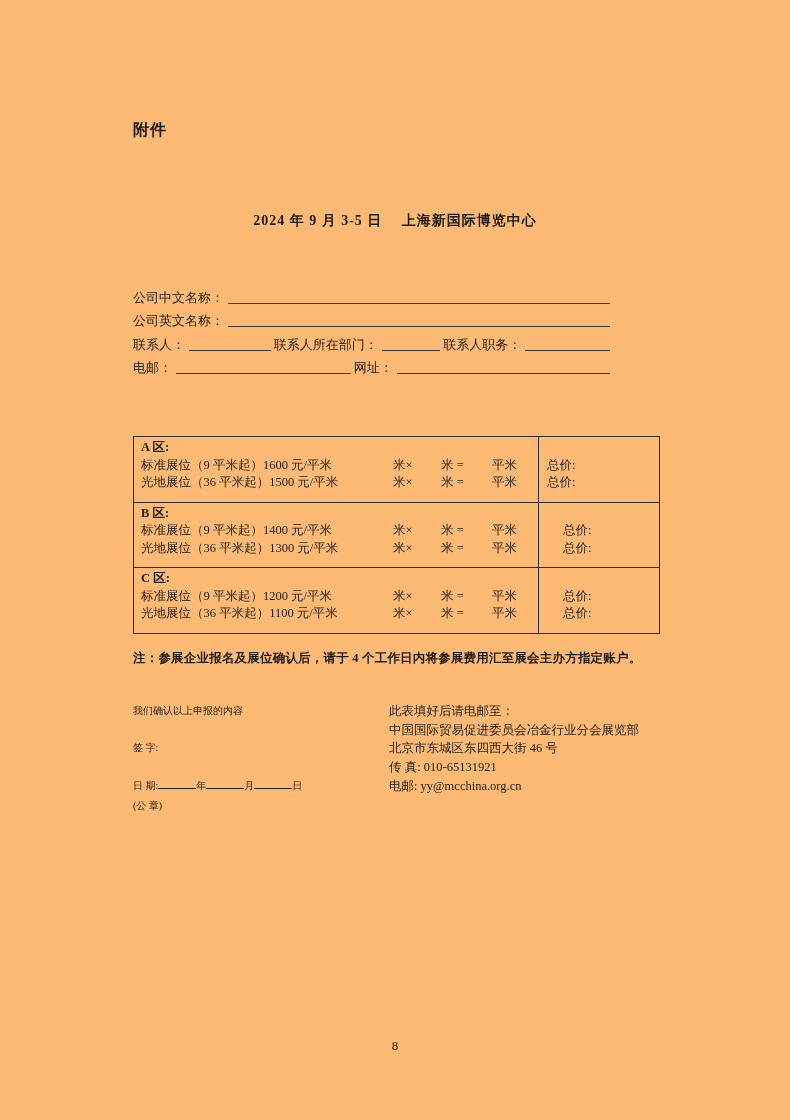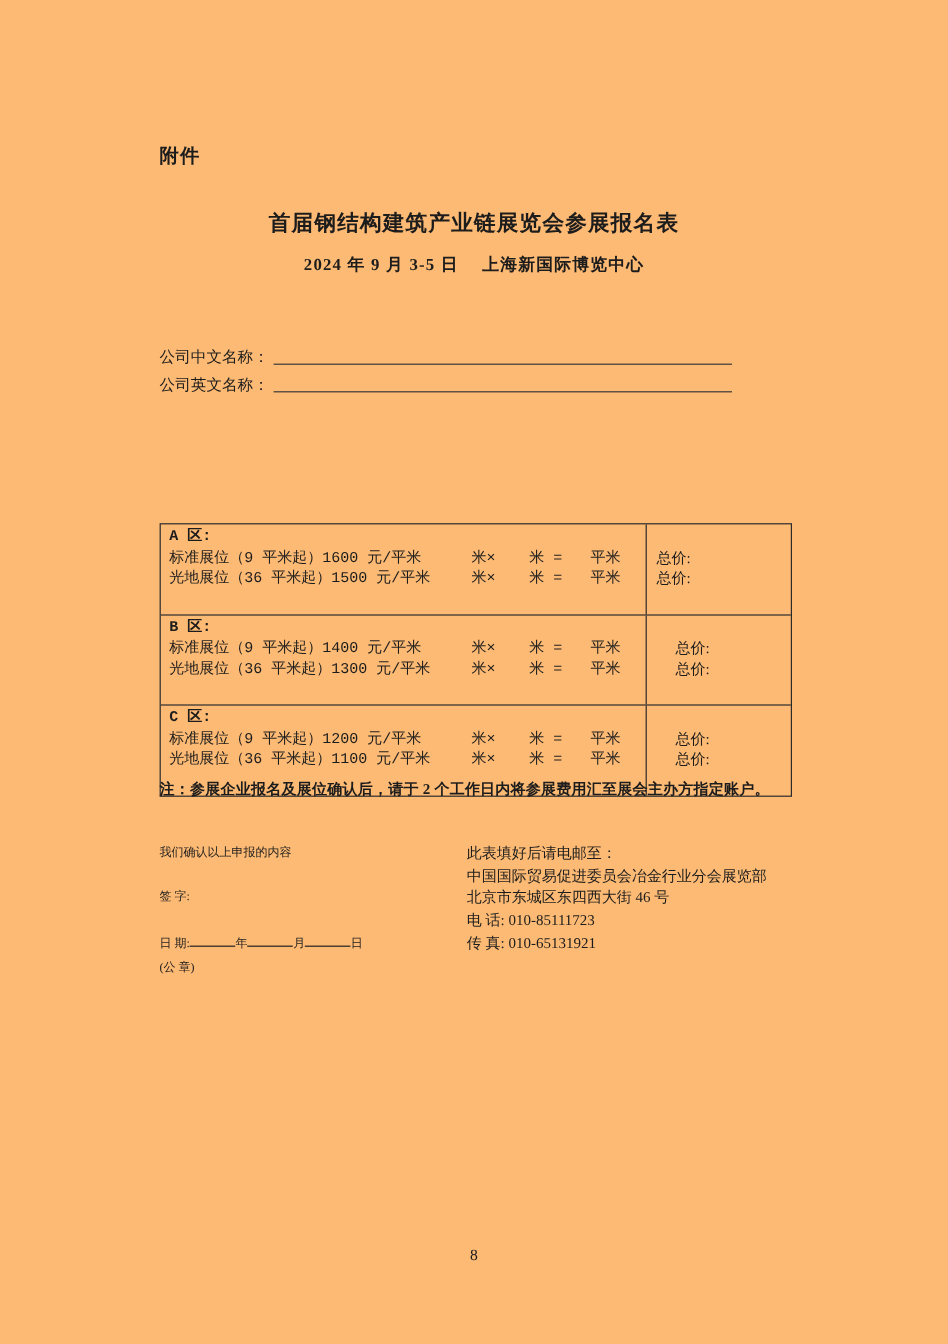--- a/index.html
+++ b/index.html
@@ -40,22 +40,21 @@
   
   .btable{
     position:absolute;left:133px;top:436px;width:527px;
     border:1px solid #2b2b2b;font-size:12.5px;
     box-sizing:border-box;
   }
   .sec{display:flex;}
   .sec + .sec{border-top:1px solid #2b2b2b;gap:16px;}
   .sec-l{
     width:397px;flex:0 0 auto;border-right:1px solid #2b2b2b;
-    padding:2px 0 20px 7px;
-    font-family:Liberation Mono, monospace;
+    padding:2px 0 10px 7px;
   }
   .sec-r{flex:1 1 auto;padding:2px 0 3px 8px;}
   .t-head{height:17.5px;line-height:17.5px;font-weight:700;white-space:nowrap;}
   .t-row{position:relative;height:17.5px;line-height:17.5px;white-space:nowrap;}
   .t-desc{display:inline-block;}
   .t-mx{position:absolute;left:252px;top:0;}
   .t-meq{position:absolute;left:300px;top:0;}
   .t-pm{position:absolute;left:351px;top:0;}
   
   .note{
@@ -83,31 +82,44 @@
     text-align:center;font-size:13px;
   }
 </style>
 </head>
 <body>
 
 <div class="page">
 
   <div class="attachment">附件</div>
 
-  <h1 class="title1">首届钢结构建筑产业链展览会参展报名表</h1>
   <h2 class="title2">2024 年 9 月 3-5 日　 上海新国际博览中心</h2>
 
   <div class="form" id="form-rows">
       <div class="form-row">
         <span class="f-label">公司中文名称：</span>
         <span class="f-line" style="flex-grow: 1;"></span>
       </div>
       <div class="form-row">
         <span class="f-label">公司英文名称：</span>
         <span class="f-line" style="flex-grow: 1;"></span>
+      </div>
+      <div class="form-row">
+        <span class="f-label">联系人：</span>
+        <span class="f-line" style="flex-grow: 1.4;"></span>
+        <span class="f-label">联系人所在部门：</span>
+        <span class="f-line" style="flex-grow: 1;"></span>
+        <span class="f-label">联系人职务：</span>
+        <span class="f-line" style="flex-grow: 1.45;"></span>
+      </div>
+      <div class="form-row">
+        <span class="f-label">电邮：</span>
+        <span class="f-line" style="flex-grow: 1;"></span>
+        <span class="f-label">网址：</span>
+        <span class="f-line" style="flex-grow: 1.22;"></span>
       </div>
     </div>
 
   <div class="btable" id="booth-table">
       <div class="sec">
         <div class="sec-l">
           <div class="t-head">A 区:</div>
           <div class="t-row"><span class="t-desc">标准展位（9 平米起）1600 元/平米</span><span class="t-mx">米×</span><span class="t-meq">米 =</span><span class="t-pm">平米</span></div>
           <div class="t-row"><span class="t-desc">光地展位（36 平米起）1500 元/平米</span><span class="t-mx">米×</span><span class="t-meq">米 =</span><span class="t-pm">平米</span></div>
         </div>
@@ -136,34 +148,34 @@
           <div class="t-row"><span class="t-desc">光地展位（36 平米起）1100 元/平米</span><span class="t-mx">米×</span><span class="t-meq">米 =</span><span class="t-pm">平米</span></div>
         </div>
         <div class="sec-r">
           <div class="t-head">&nbsp;</div>
           <div class="t-row">总价:</div>
           <div class="t-row">总价:</div>
         </div>
       </div>
     </div>
 
-  <div class="note">注：参展企业报名及展位确认后，请于 2 个工作日内将参展费用汇至展会主办方指定账户。</div>
+  <div class="note">注：参展企业报名及展位确认后，请于 4 个工作日内将参展费用汇至展会主办方指定账户。</div>
 
   <div class="footer-left">
     <div class="fl-confirm">我们确认以上申报的内容</div>
     <div class="fl-sign">签 字:</div>
     <div class="fl-date">
       <span>日 期:</span><span class="dblank"></span><span>年</span><span class="dblank"></span><span>月</span><span class="dblank"></span><span>日</span>
     </div>
     <div class="fl-seal">(公 章)</div>
   </div>
 
   <div class="footer-right">
     <div>此表填好后请电邮至：</div>
     <div>中国国际贸易促进委员会冶金行业分会展览部</div>
     <div>北京市东城区东四西大街 46 号</div>
-    <div>电 话: 010-85111723</div>
     <div>传 真: 010-65131921</div>
+    <div>电邮: yy@mcchina.org.cn</div>
   </div>
 
   <div class="pagenum">8</div>
 
 </div>
 
 </body></html>

